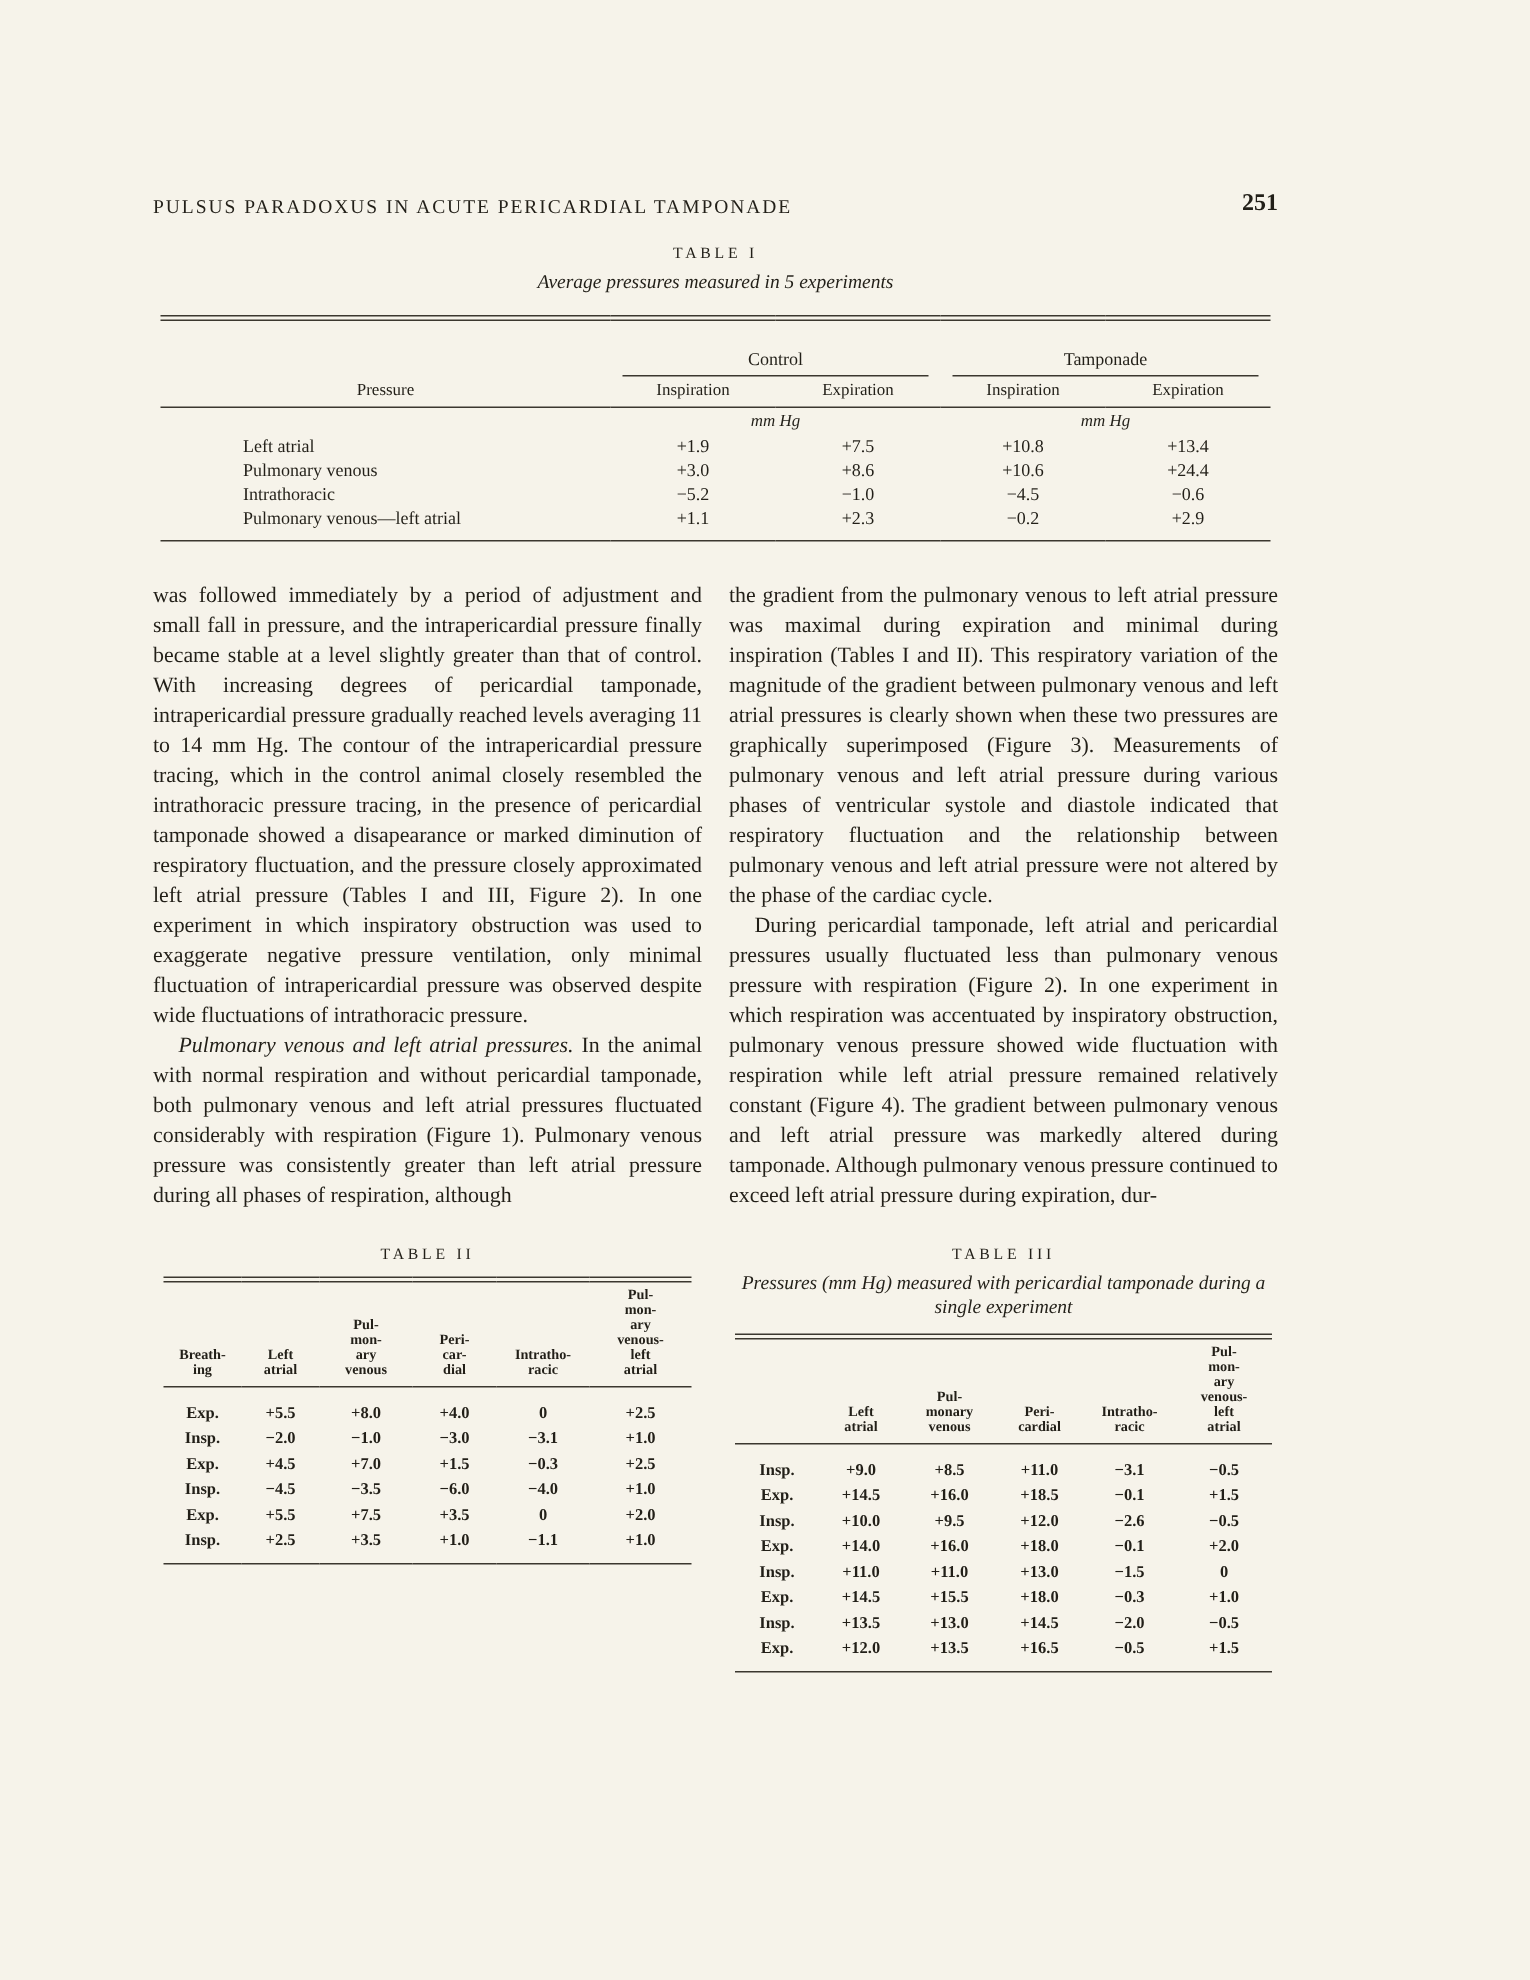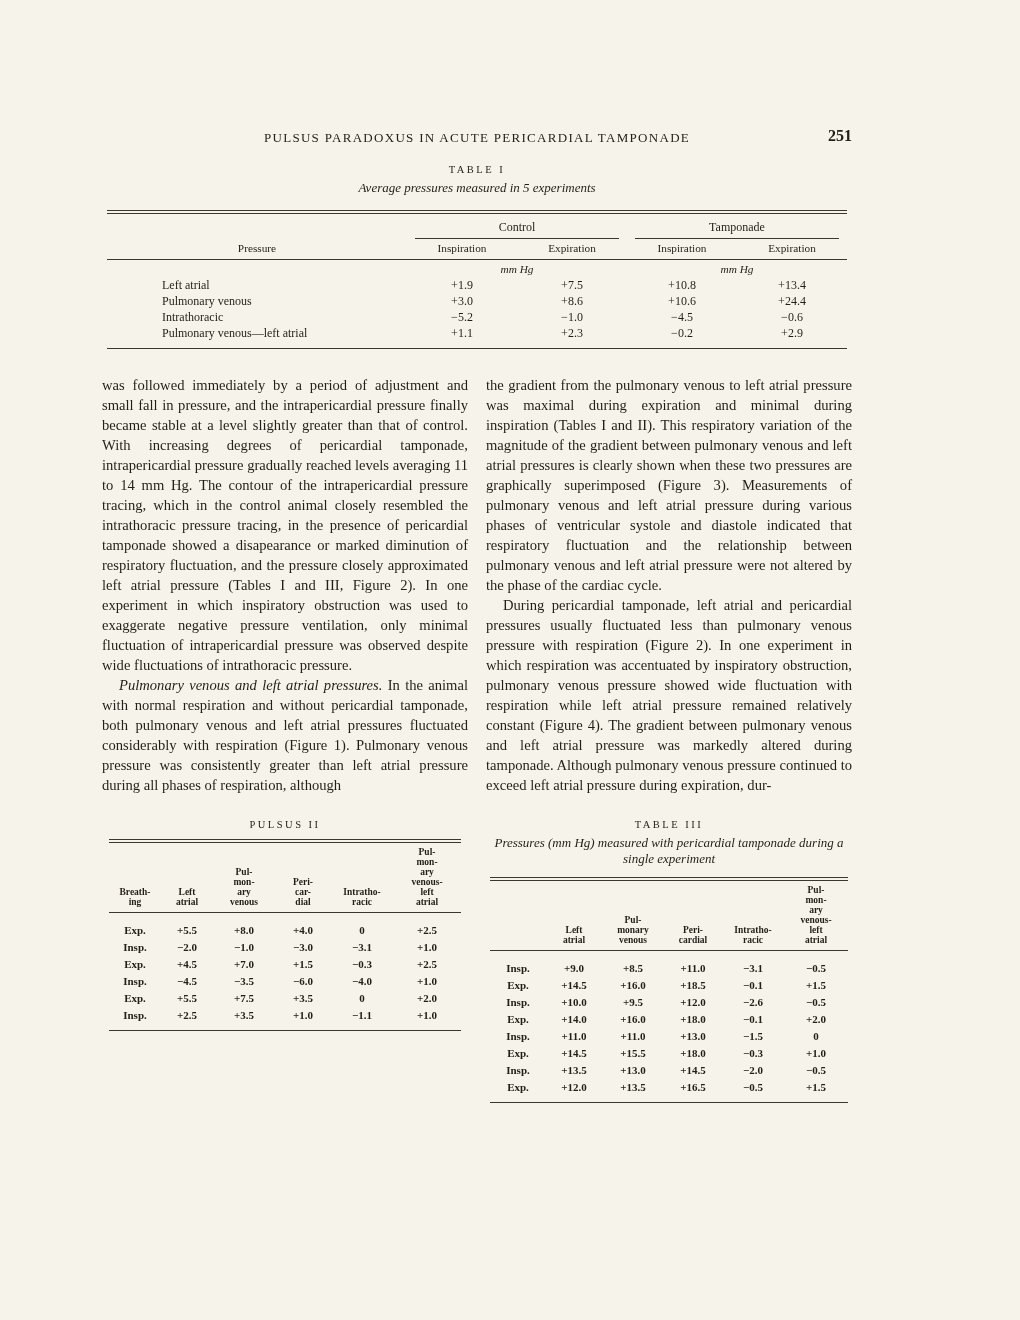--- a/index.html
+++ b/index.html
@@ -7,37 +7,37 @@
   body {
     width: 1020px; height: 1320px;
     font-family: "Liberation Serif", serif;
     color: #221f18;
     overflow: hidden;
   }
   .page { padding: 130px 0 0 102px; }
   .content { width: 750px; position: relative; }
 
   
-  .runhead { position: relative; text-align: center; font-size: 13px; letter-spacing: 1.3px; }
+  .runhead { position: relative; text-align: left; font-size: 13px; letter-spacing: 1.3px; }
   .runhead .pagenum { position: absolute; right: 0; top: -3px; font-size: 16px; font-weight: bold; letter-spacing: 0; }
 
   
   .tlabel { text-align: center; font-size: 10.5px; letter-spacing: 2.5px; margin-top: 18px; }
   .tcap { text-align: center; font-style: italic; font-size: 13px; line-height: 16.5px; margin-top: 5px; }
   .tlabel.sm { margin-top: 24px; }
 
   
   table { border-collapse: collapse; }
   .t1 {
     width: 740px; margin: 13px auto 0;
     border-top: 4px double #3b372f; border-bottom: 1px solid #3b372f;
     font-size: 12px;
   }
   .t1 th { font-weight: normal; }
-  .t1 .grprow th { padding-top: 5px; }
+  .t1 .grprow th { padding-top: 17px; }
   .t1 .grp span { display: block; border-bottom: 1px solid #3b372f; padding: 1px 0 3px; margin: 0 8px; text-align: center; font-size: 12px; }
   .t1 .colhdr th { border-bottom: 1px solid #3b372f; padding: 3px 0 5px; font-size: 11.3px; text-align: center; }
   .t1 .units td { font-style: italic; text-align: center; font-size: 11.3px; padding: 3px 0 1px; }
   .t1 tbody td { text-align: center; padding: 0.5px 0; line-height: 15px; }
   .t1 tbody td:first-child { text-align: left; padding-left: 55px; }
   .t1 tbody tr:first-child td { padding-top: 2px; }
   .t1 tbody tr:last-child td { padding-bottom: 7px; }
 
   
   .cols { display: flex; gap: 18px; margin-top: 26px; }
@@ -140,21 +140,21 @@
 
     <div class="cols">
 
       <div class="col">
         <p>was followed immediately by a period of adjustment and small fall in pressure, and the intrapericardial pressure finally became stable at a level slightly greater than that of control. With increasing degrees of pericardial tamponade, intrapericardial pressure gradually reached levels averaging 11 to 14 mm Hg. The contour of the intrapericardial pressure tracing, which in the control animal closely resembled the intrathoracic pressure tracing, in the presence of pericardial tamponade showed a disapearance or marked diminution of respiratory fluctuation, and the pressure closely approximated left atrial pressure (Tables I and III, Figure 2). In one experiment in which inspiratory obstruction was used to exaggerate negative pressure ventilation, only minimal fluctuation of intrapericardial pressure was observed despite wide fluctuations of intrathoracic pressure.</p>
         <p class="ind">
           <i>Pulmonary venous and left atrial pressures.</i>
           <span>In the animal with normal respiration and without pericardial tamponade, both pulmonary venous and left atrial pressures fluctuated considerably with respiration (Figure 1). Pulmonary venous pressure was consistently greater than left atrial pressure during all phases of respiration, although</span>
         </p>
 
-        <div class="tlabel sm">PULSUS II</div>
+        <div class="tlabel sm">TABLE II</div>
         <table class="tsm t2">
           <colgroup>
             <col style="width:52px">
               <col style="width:52px">
               <col style="width:62px">
               <col style="width:56px">
               <col style="width:62px">
               <col style="width:68px">
           </colgroup>
           <thead>

